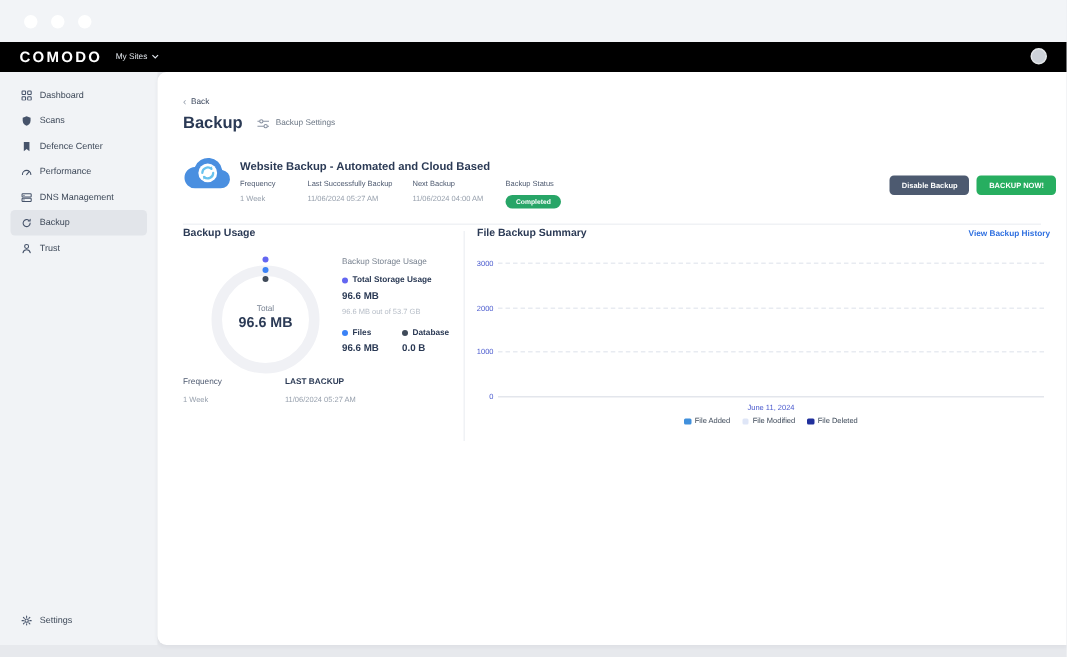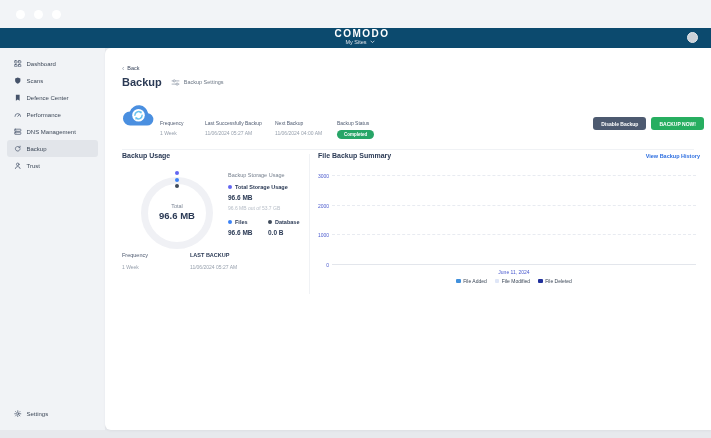--- a/index.html
+++ b/index.html
@@ -6,21 +6,21 @@
   html,body { width:711px; height:438px; }
   body { font-family:"Liberation Sans", sans-serif; background:#e7e9ed; overflow:hidden; }
   .screen { position:relative; width:711px; height:438px; background:#e7e9ed; }
 
   
   .top-strip { position:absolute; left:0; top:0; width:711px; height:28px; background:#f2f4f7; }
   .win-dot { position:absolute; top:10px; width:9px; height:9px; border-radius:50%; background:#ffffff; }
   .win-dot.d1{ left:16px; } .win-dot.d2{ left:34px; } .win-dot.d3{ left:52px; }
 
   
-  .navbar { position:absolute; left:0; top:28px; width:711px; height:20px; background:#0c4a6e; display:flex; align-items:center;flex-direction:column; }
+  .navbar { position:absolute; left:0; top:28px; width:711px; height:20px; background:#000000; display:flex; align-items:center; }
   .logo { color:#fff; font-weight:bold; font-size:10px; letter-spacing:1.5px; margin-left:13px; }
   .my-sites { display:flex; align-items:center; gap:3px; margin-left:9px; color:#dfe4ea; font-size:5.5px; cursor:pointer; }
   .avatar { position:absolute; right:13px; top:4px; width:11px; height:11px; border-radius:50%; background:#ccd1d8; border:1px solid #e4e7ea; }
 
   
   .sidebar { position:absolute; left:0; top:48px; width:105px; height:382px; background:#f1f3f6; }
   .side-list { position:absolute; left:0; top:7px; width:105px; }
   .side-item { display:flex; align-items:center; gap:5px; height:17px; margin:0 7px; padding-left:7px; border-radius:3px; color:#3d4858; cursor:pointer; }
   .side-item.active { background:#e2e5ea; }
   .side-item .lbl { font-size:6px; }
@@ -207,20 +207,21 @@
     </div>
 
     <svg class="cloud-icon" viewBox="0 0 40 32">
       <path d="M10 27h20.5a7.5 7.5 0 0 0 1.2-14.9A11.5 11.5 0 0 0 9.6 9.8 8.3 8.3 0 0 0 10 27z" fill="#4a8fe0"></path>
       <circle cx="20" cy="14.5" r="7.6" fill="#ffffff"></circle>
       <path d="M15.6 14.5a4.4 4.4 0 0 1 7.4-3.2" stroke="#69c3ee" stroke-width="1.8" fill="none" stroke-linecap="round"></path>
       <path d="M24.4 14.5a4.4 4.4 0 0 1-7.4 3.2" stroke="#69c3ee" stroke-width="1.8" fill="none" stroke-linecap="round"></path>
       <path d="M23.6 9.2l-.2 2.6-2.5-.9z" fill="#69c3ee"></path>
       <path d="M16.4 19.8l.2-2.6 2.5.9z" fill="#69c3ee"></path>
     </svg>
+    <div class="ov-title">Website Backup - Automated and Cloud Based</div>
     <div class="ov-fields">
       <div class="ov-col c0">
         <span class="ov-label">Frequency</span>
         <span class="ov-value">1 Week</span>
       </div>
       <div class="ov-col c1">
         <span class="ov-label">Last Successfully Backup</span>
         <span class="ov-value">11/06/2024 05:27 AM</span>
       </div>
       <div class="ov-col c2">

